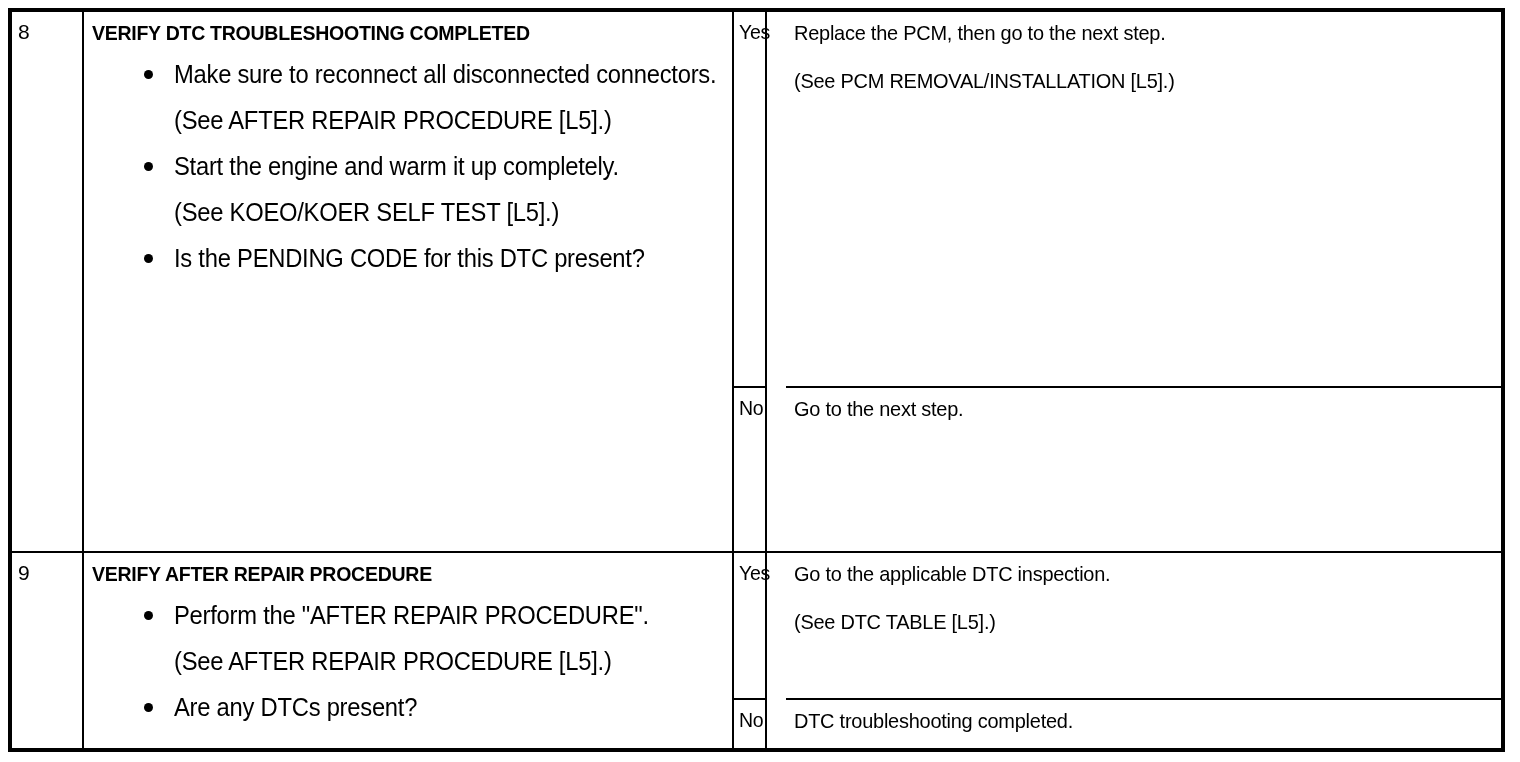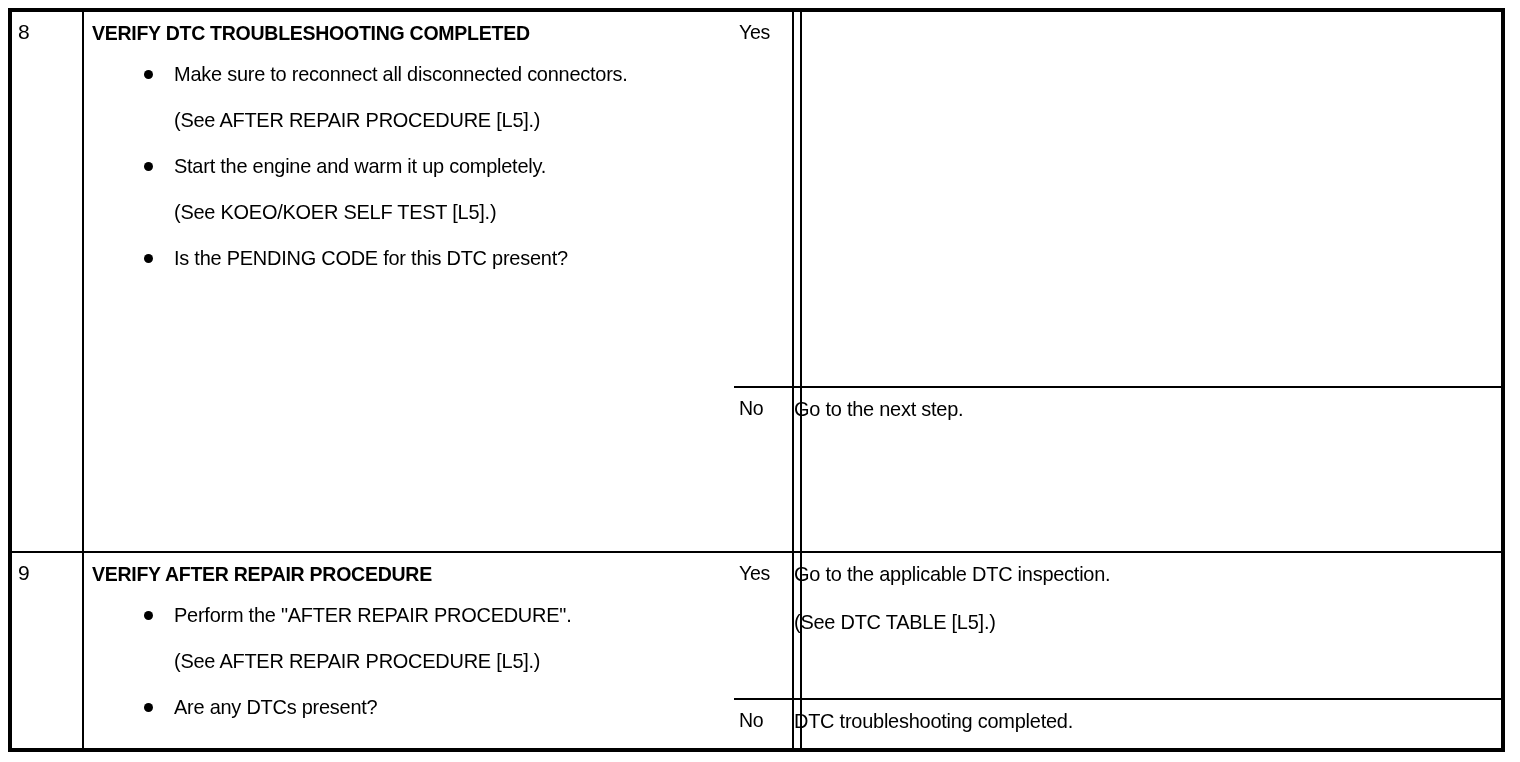--- a/index.html
+++ b/index.html
@@ -61,21 +61,21 @@
     line-height: 24px;
     letter-spacing: -0.2px;
   }
 
   
   .col-content {
     position: absolute;
     left: 72px;
     top: 0;
     bottom: 0;
-    width: 718px;
+    width: 650px;
     box-sizing: border-box;
     border-right: 2px solid #000;
     padding: 8px 6px 0 8px;
   }
 
   .content-title {
     font-size: 21px;
     line-height: 25px;
     font-weight: bold;
     letter-spacing: -0.3px;
@@ -84,21 +84,21 @@
     white-space: nowrap;
   }
 
   .blocks {
     margin-top: 16px;
   }
 
   .blk {
     position: relative;
     padding-left: 82px;
-    font-size: 21px;
+    font-size: 25px;
     line-height: 26px;
     letter-spacing: -0.25px;
     margin-bottom: 20px;
   }
   .blk:last-child { margin-bottom: 0; }
 
   .blk .bullet {
     position: absolute;
     left: 52px;
     top: 9px;
@@ -114,21 +114,21 @@
     width: 105%;
   }
   .blk.note { margin-bottom: 20px; }
 
   
   .col-answer {
     position: absolute;
     left: 722px;
     top: 0;
     bottom: 0;
-    width: 60px;
+    width: 33px;
     box-sizing: border-box;
     border-right: 2px solid #000;
   }
   
   .col-action {
     position: absolute;
     left: 774px;
     top: 0;
     bottom: 0;
     right: 0;
@@ -225,20 +225,26 @@
       <div class="col-answer">
         <div class="ans-cell cell-yes">
           <div class="ans-label">Yes</div>
         </div>
         <div class="ans-cell cell-no">
           <div class="ans-label">No</div>
         </div>
       </div>
 
       <div class="col-action">
+        <div class="act-cell cell-yes">
+          <div class="act-lines">
+            <div class="act-line">Replace the PCM, then go to the next step.</div>
+            <div class="act-line">(See PCM REMOVAL/INSTALLATION [L5].)</div>
+          </div>
+        </div>
         <div class="act-cell cell-no">
           <div class="act-lines">
             <div class="act-line">Go to the next step.</div>
           </div>
         </div>
       </div>
 
     </div>
 
     <div class="trow trow-9">

